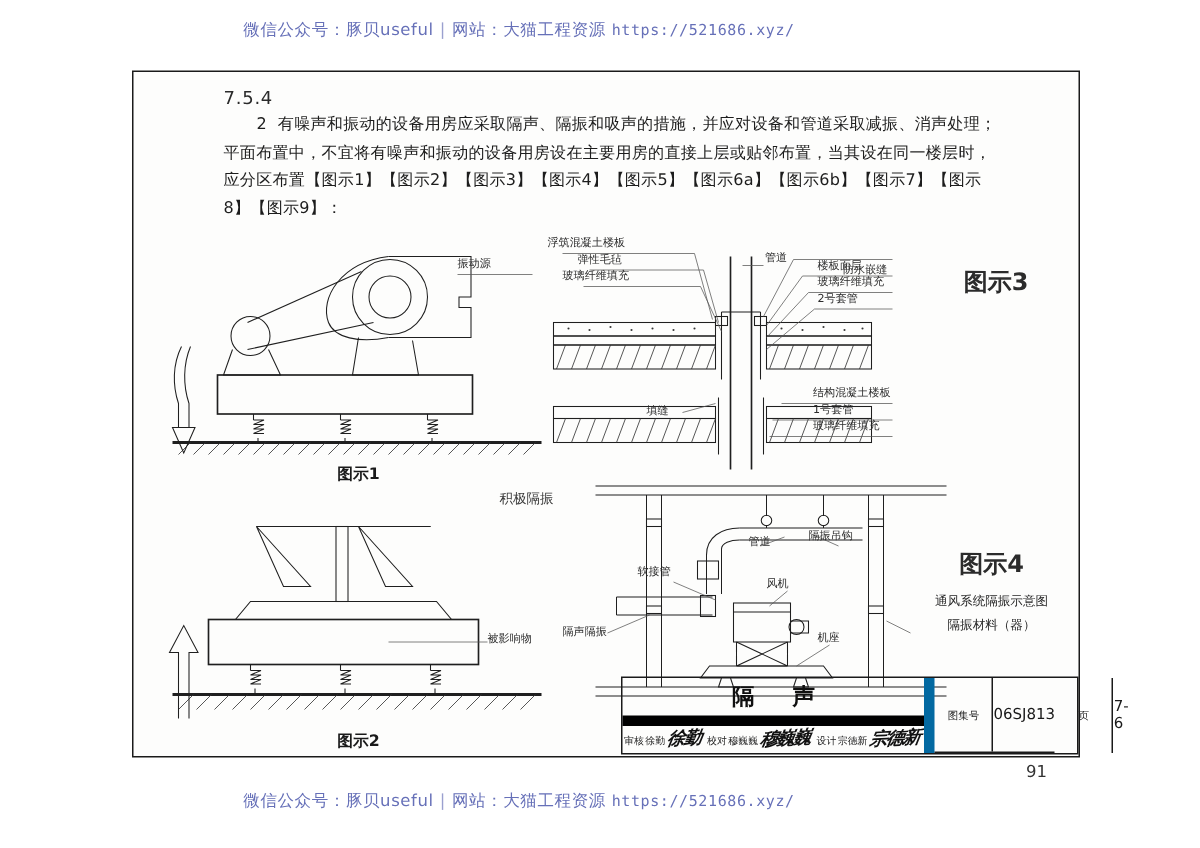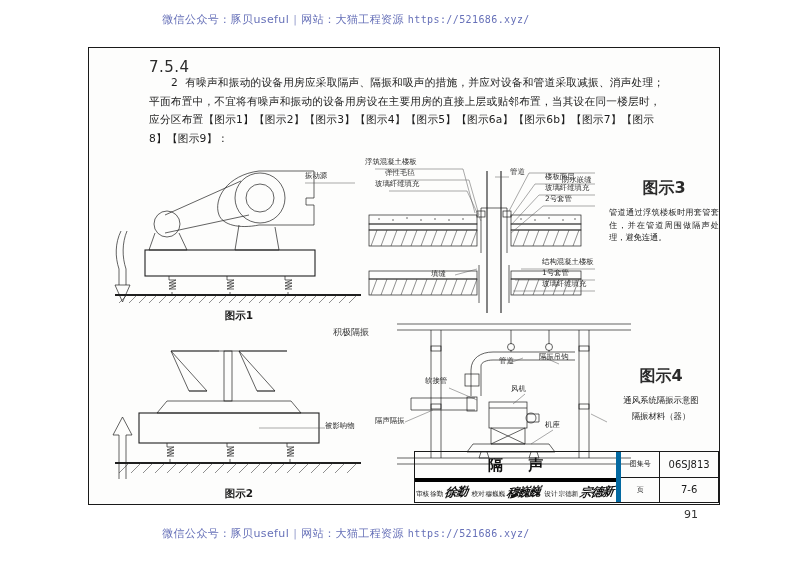--- a/index.html
+++ b/index.html
@@ -42,21 +42,21 @@
     border: 1.2px solid #1a1a1a;
     box-sizing: border-box;
     background: #fdfdfc;
   }
 
   
   #clause-number {
     position: absolute;
     left: 60px;
     top: 10px;
-    font-size: 15px;
+    font-size: 12px;
     letter-spacing: .5px;
   }
   #body-text {
     position: absolute;
     left: 60px;
     top: 26px;
     width: 520px;
     font-size: 10.7px;
     line-height: 18.5px;
     color: #1d1d1d;
@@ -139,21 +139,21 @@
     box-sizing: border-box;
     display: flex;
   }
   #tb-left {
     flex: 1;
     display: flex;
     flex-direction: column;
   }
   #tb-title-row {
     flex: 1.35;
-    border-bottom: 4px solid #000000;
+    border-bottom: 7px solid #000000;
     display: flex;
     align-items: center;
     justify-content: center;
     text-align: center;
   }
   #tb-title {
     font-size: 15px;
     font-weight: bold;
     letter-spacing: 10px;
     padding-left: 10px;
@@ -179,23 +179,23 @@
     font-style: italic;
     font-weight: bold;
     font-size: 12px;
     color: #111;
     transform: skewX(-12deg) rotate(-3deg);
     padding: 0 2px;
     letter-spacing: -1px;
   }
   #tb-right {
     width: 108px;
-    border-left: 5px solid #0369a1;
-    display: flex;
-    flex-direction: column;
+    border-left: 7px solid #0369a1;
+    display: flex;
+    flex-direction: row;
   }
   .tb-r-row {
     flex: 1;
     display: flex;
   }
   .tb-r-row.top { border-bottom: 1px solid #1a1a1a; }
   .tb-r-key {
     width: 38px;
     border-right: 1px solid #1a1a1a;
     display: flex;
@@ -388,21 +388,20 @@
     <div class="lbl" style="left:186px; top:30px;">玻璃纤维填充</div>
     <div class="lbl" style="left:186px; top:41px;">2号套管</div>
     <div class="lbl" style="left:183px; top:104px;">结构混凝土楼板</div>
     <div class="lbl" style="left:183px; top:115px;">1号套管</div>
     <div class="lbl" style="left:183px; top:126px;">玻璃纤维填充</div>
     <div class="lbl" style="left:72px; top:116px;">填缝</div>
   </div>
 
   <div id="fig3-note">
     <div class="note-title">图示3</div>
-    <div class="note-body">管道通过浮筑楼板时用套管套住，并在管道周围做隔声处理，避免连通。</div>
   </div>
 
   <div id="fig4">
     <svg width="250" height="160" viewBox="0 0 250 160">
 
       <path class="ln thin" d="M8 6 L242 6"></path>
       <path class="ln thin" d="M8 12 L242 12"></path>
 
       <path class="ln thin" d="M8 140 L242 140"></path>
       <path class="ln thin" d="M8 146 L242 146"></path>

